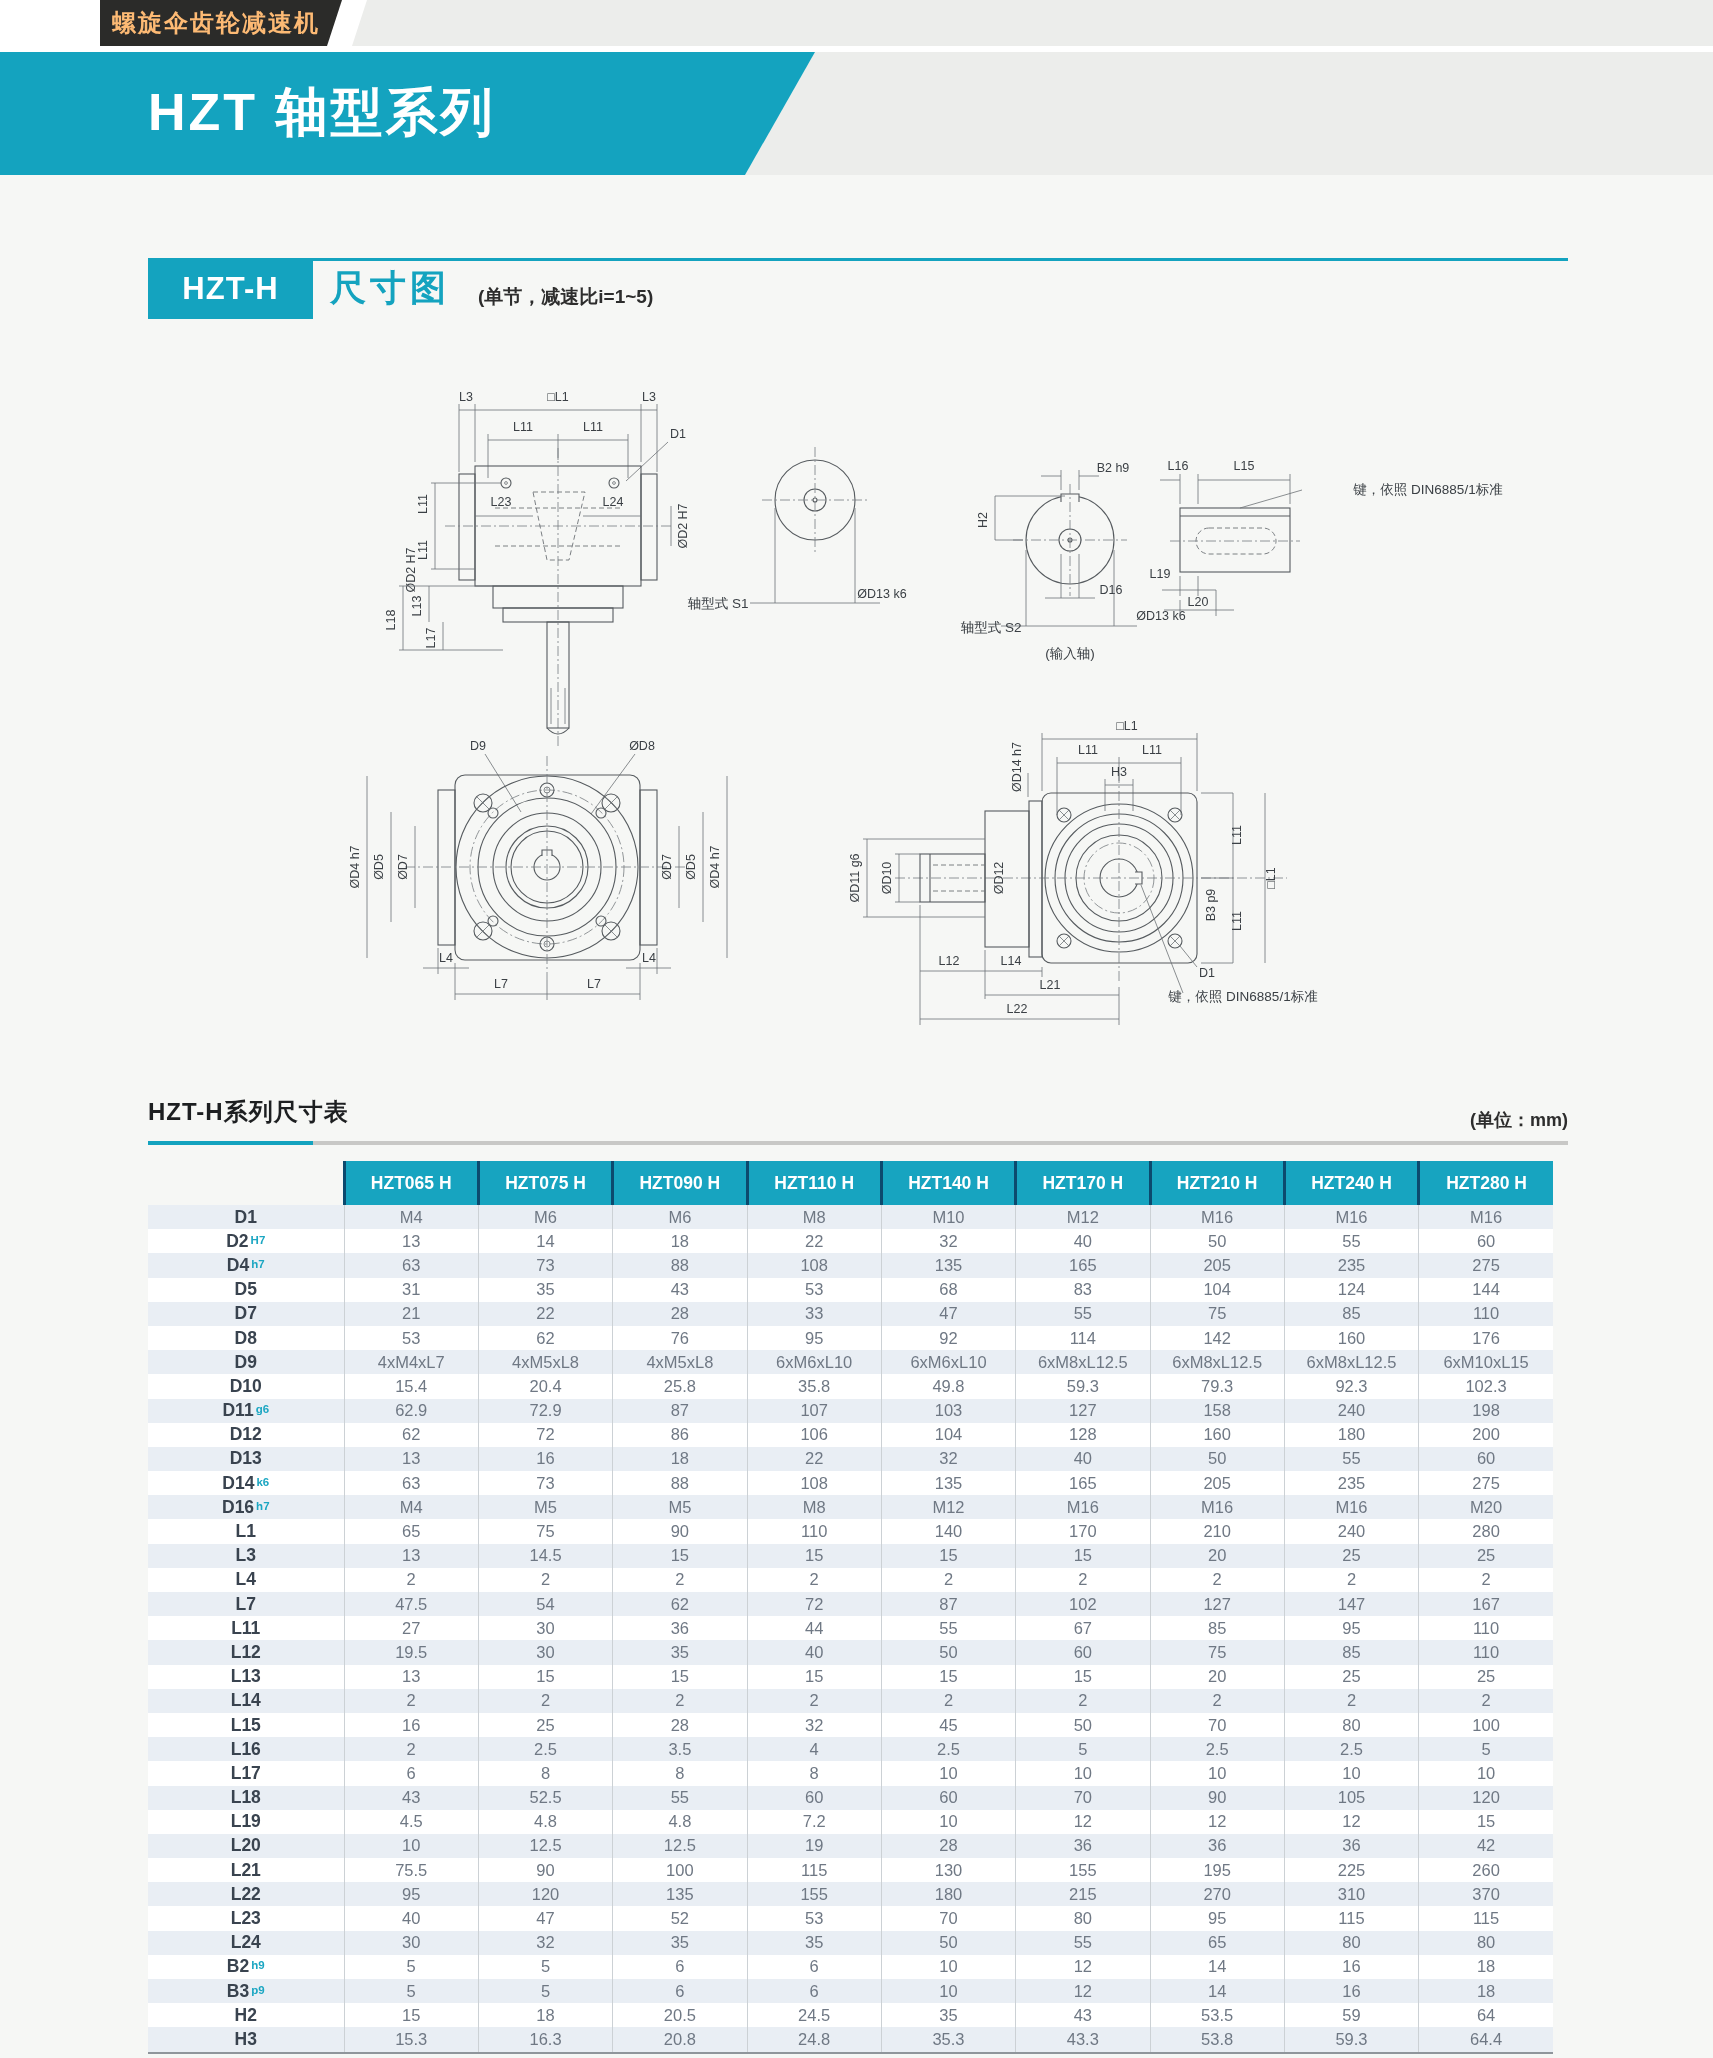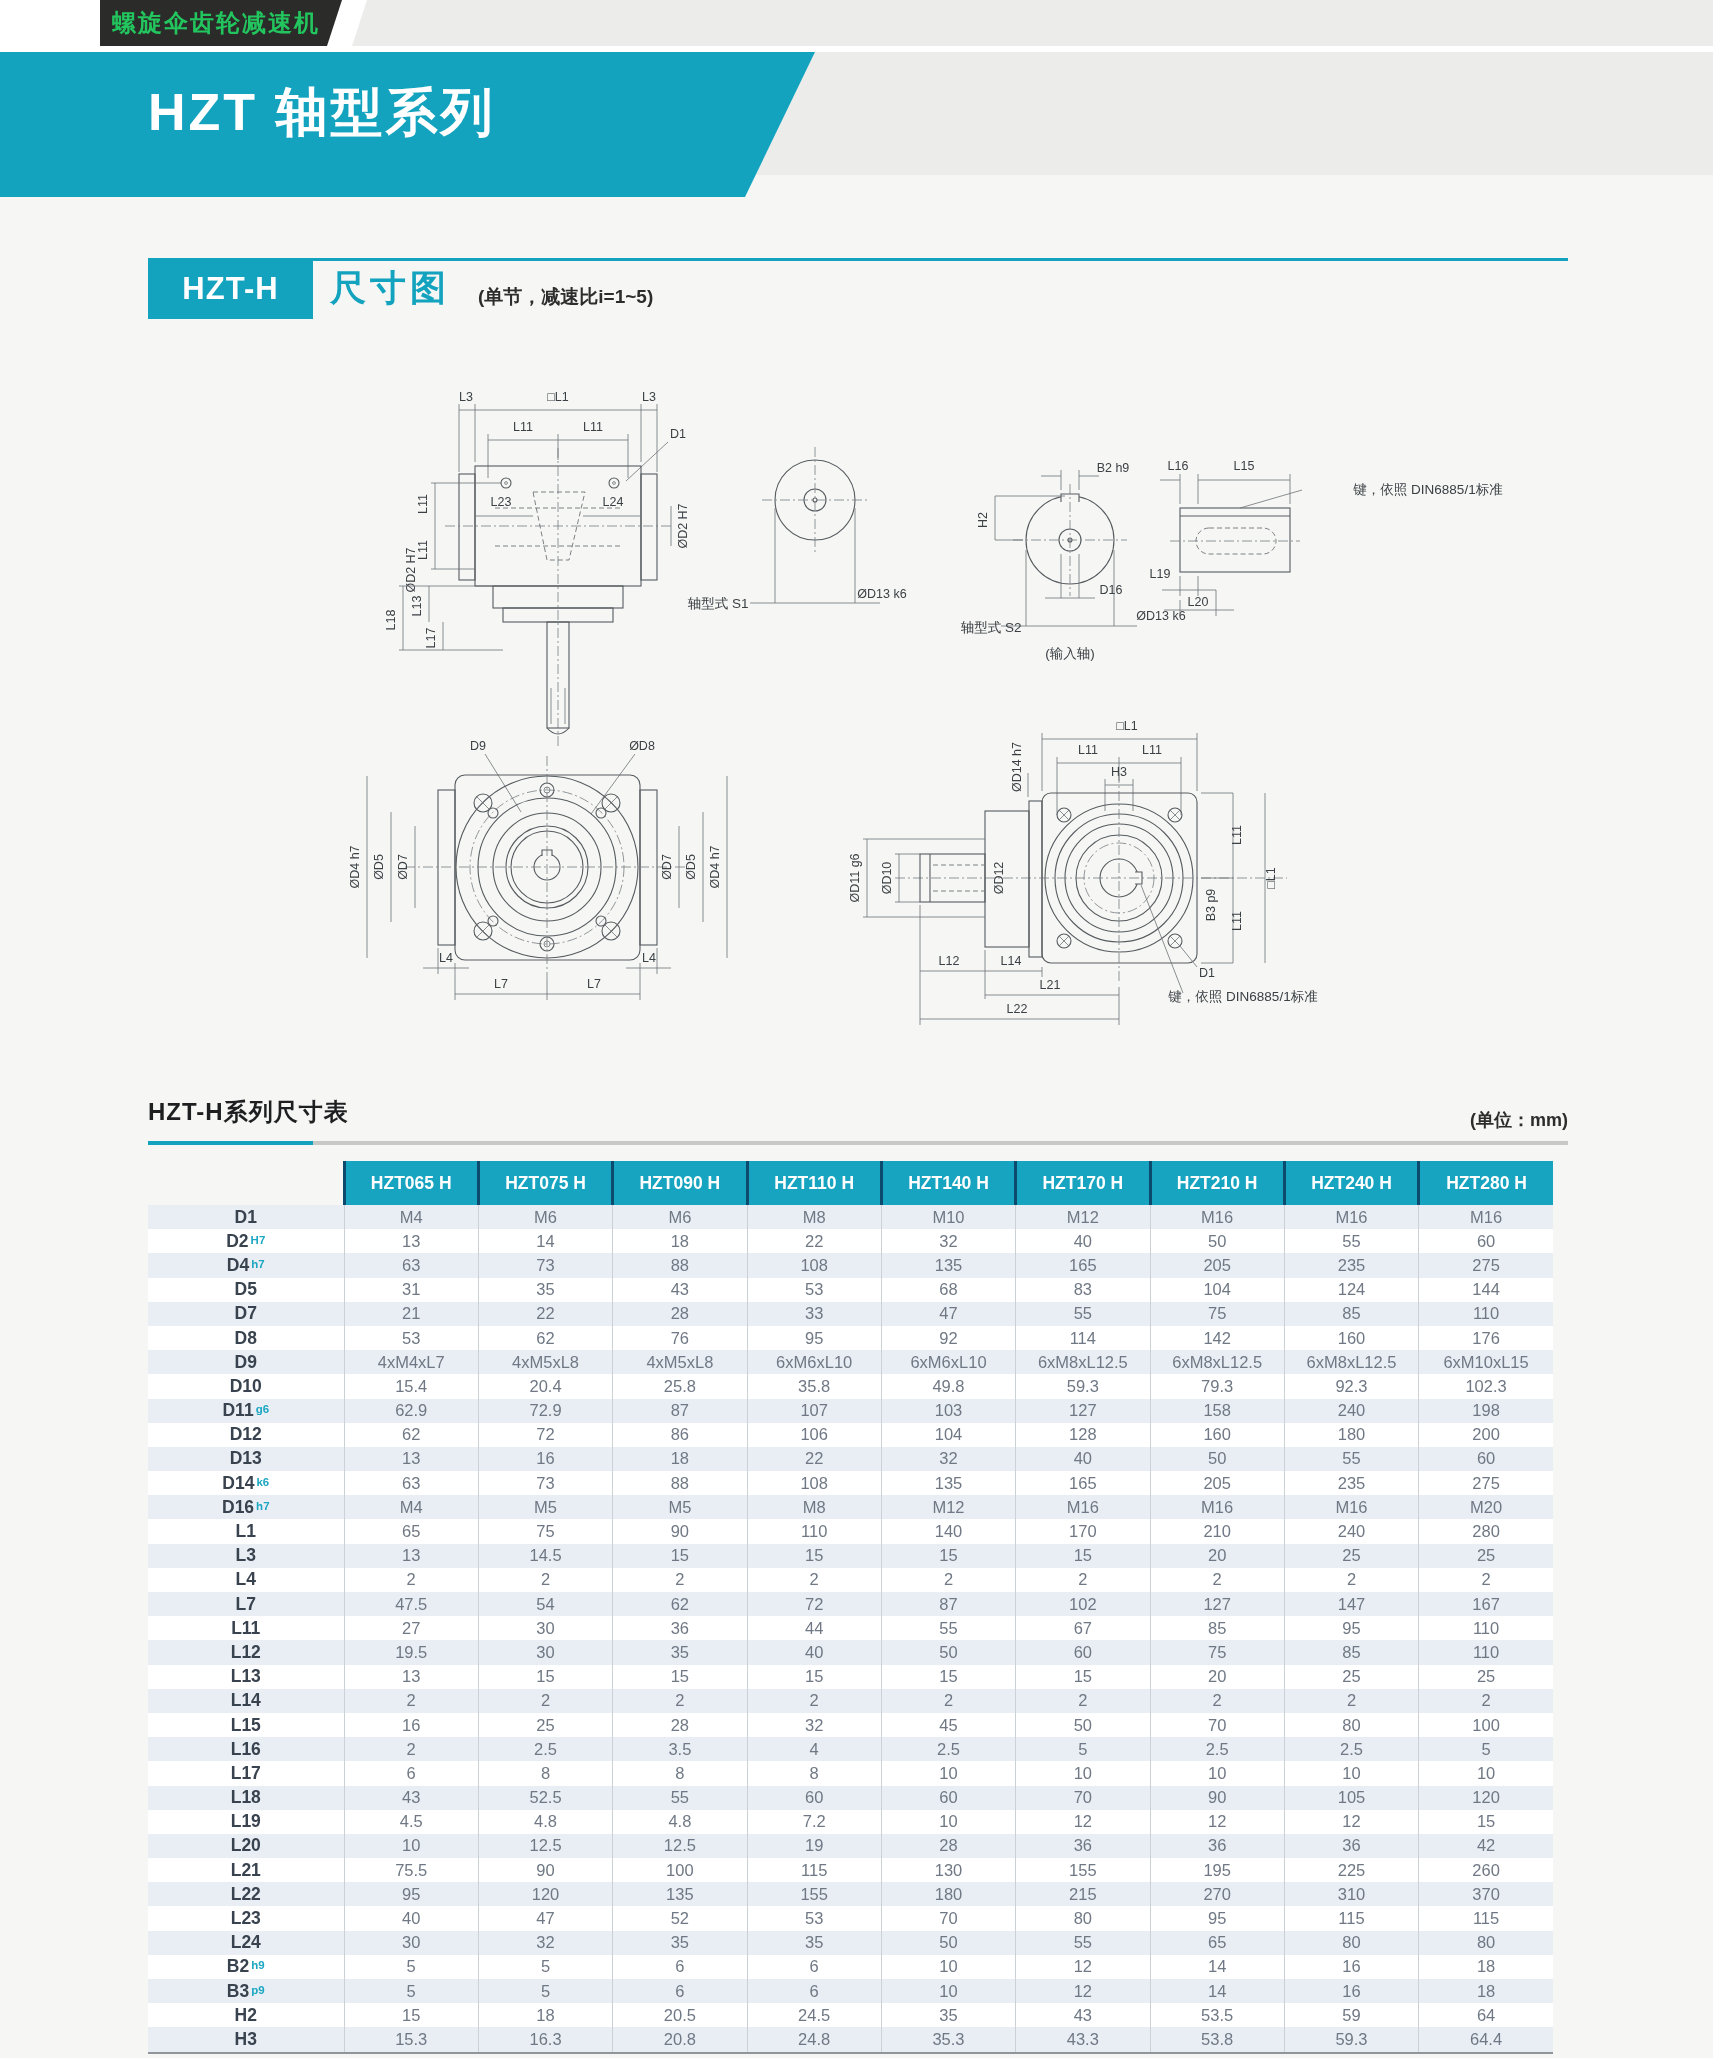--- a/index.html
+++ b/index.html
@@ -4,24 +4,24 @@
 <style>
   html,body{margin:0;padding:0;}
   .page{position:relative;width:1713px;height:2058px;background:#f6f7f5;overflow:hidden;
         font-family:"Liberation Sans","DejaVu Sans",sans-serif;color:#2b2f33;}
 
   
   .topstrip{position:absolute;left:0;top:0;width:100%;height:52px;background:#ffffff;}
   .band-black{position:absolute;left:100px;top:0;width:242px;height:46px;background:#2b2b29;
       clip-path:polygon(0 0,100% 0,calc(100% - 15px) 100%,0 100%);
       display:flex;align-items:center;justify-content:center;}
-  .band-black span{color:#22c55e;font-size:24px;font-weight:700;letter-spacing:2px;padding-right:10px;}
+  .band-black span{color:#fdba74;font-size:24px;font-weight:700;letter-spacing:2px;padding-right:10px;}
   .band-gray1{position:absolute;left:352px;top:0;right:0;height:46px;background:#ecedeb;
       clip-path:polygon(15px 0,100% 0,100% 100%,0 100%);}
-  .band-teal{position:absolute;left:0;top:52px;width:815px;height:145px;background:#14a3bf;
+  .band-teal{position:absolute;left:0;top:52px;width:815px;height:123px;background:#14a3bf;
       clip-path:polygon(0 0,100% 0,calc(100% - 70px) 100%,0 100%);}
   .band-teal span{position:absolute;left:148px;top:26px;color:#fff;font-size:52px;font-weight:700;letter-spacing:3px;}
   .band-gray2{position:absolute;left:745px;top:52px;width:968px;height:123px;background:#ecedeb;
       clip-path:polygon(70px 0,100% 0,100% 100%,0 100%);}
 
   
   .sec-rule{position:absolute;left:148px;top:258px;width:1420px;height:3px;background:#14a3bf;}
   .sec-badge{position:absolute;left:148px;top:258px;width:165px;height:61px;background:#14a3bf;
       display:flex;align-items:center;justify-content:center;color:#fff;font-size:31px;font-weight:700;letter-spacing:1px;}
   .sec-title{position:absolute;left:330px;top:264px;color:#14a3bf;font-size:36px;font-weight:700;letter-spacing:4px;}

